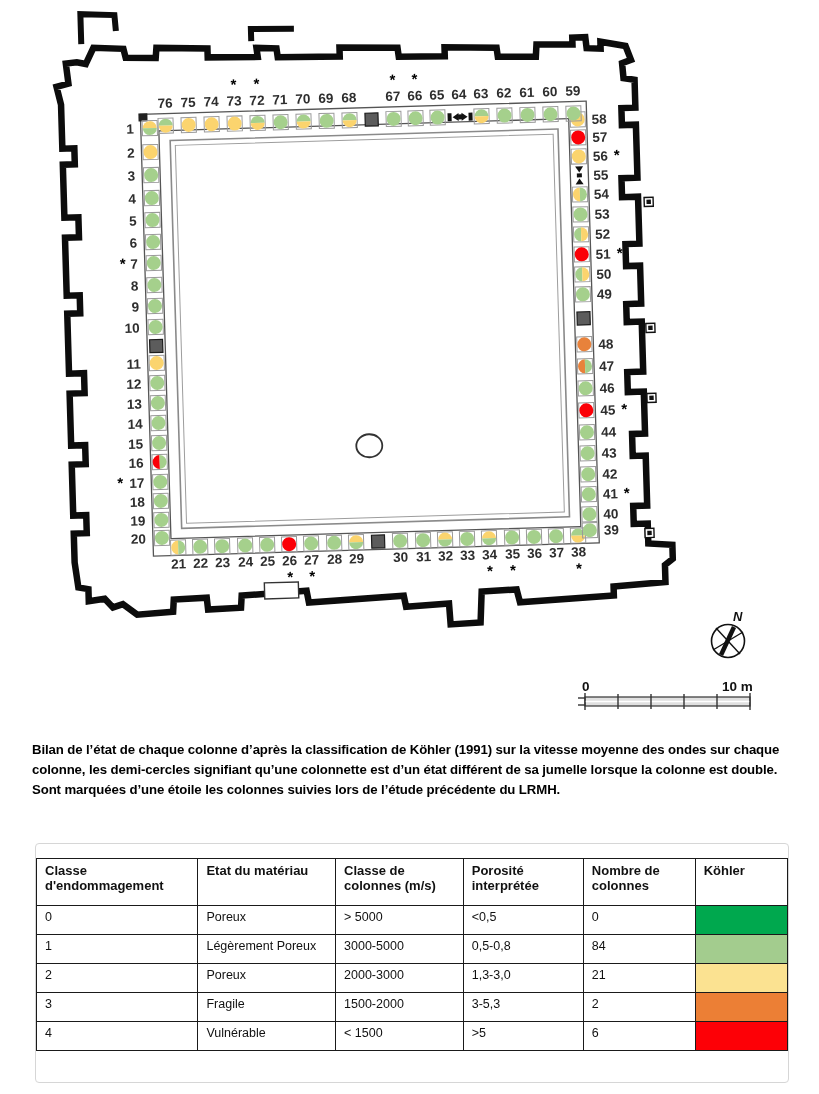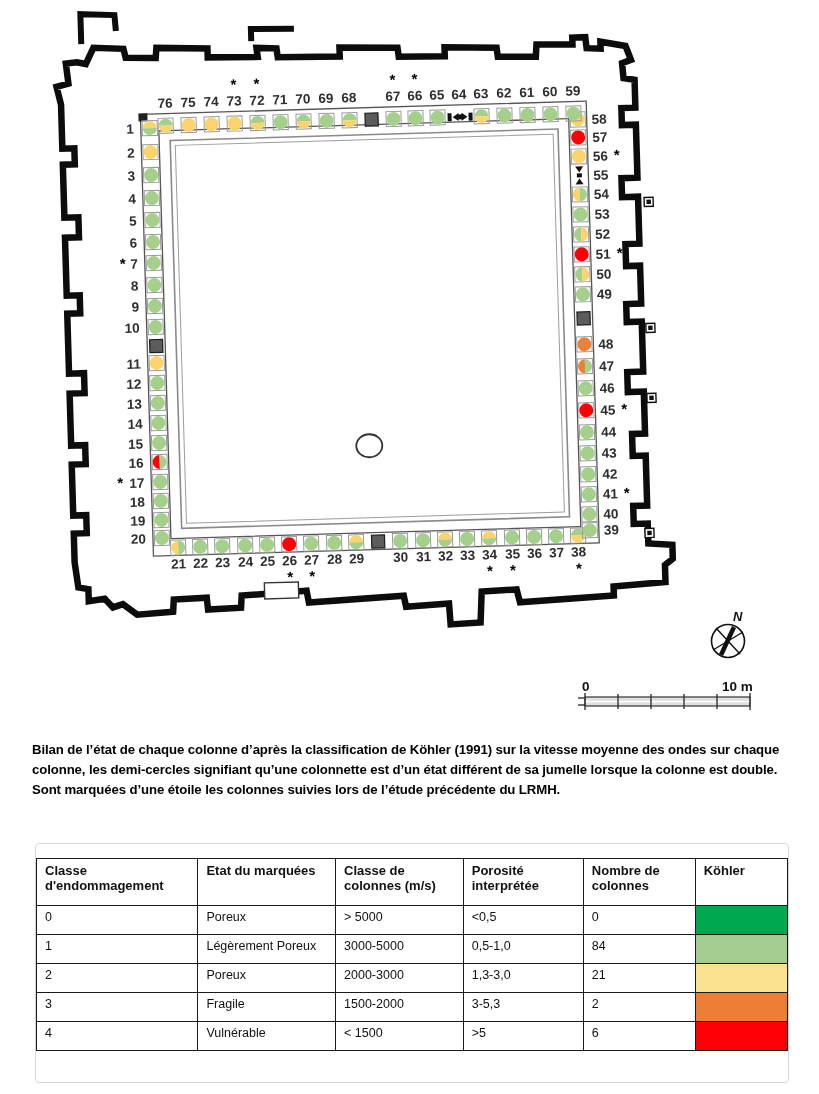--- a/index.html
+++ b/index.html
@@ -365,41 +365,41 @@
   </g>
 </svg>
 
 <p class="caption">Bilan de l’état de chaque colonne d’après la classification de Köhler (1991) sur la vitesse moyenne des ondes sur chaque colonne, les demi-cercles signifiant qu’une colonnette est d’un état différent de sa jumelle lorsque la colonne est double. Sont marquées d’une étoile les colonnes suivies lors de l’étude précédente du LRMH.</p>
 
 <div class="table-frame">
   <table class="classif">
     <thead>
       <tr>
         <th class="col-classe">Classe d'endommagement</th>
-        <th class="col-etat">Etat du marquées</th>
+        <th class="col-etat">Etat du matériau</th>
         <th class="col-vit">Classe de colonnes (m/s)</th>
         <th class="col-poro">Porosité interprétée</th>
         <th class="col-nb">Nombre de colonnes</th>
         <th class="col-leg">Köhler</th>
       </tr>
     </thead>
     <tbody id="table-body">
           <tr>
             <td>0</td>
             <td>Poreux</td>
             <td>&gt; 5000</td>
             <td>&lt;0,5</td>
             <td>0</td>
             <td class="legend-cell" style="background: rgb(0, 168, 78);"></td>
           </tr>
           <tr>
             <td>1</td>
             <td>Légèrement Poreux</td>
             <td>3000-5000</td>
-            <td>0,5-1,0</td>
+            <td>0,5-0,8</td>
             <td>84</td>
             <td class="legend-cell" style="background: rgb(163, 204, 142);"></td>
           </tr>
           <tr>
             <td>2</td>
             <td>Poreux</td>
             <td>2000-3000</td>
             <td>1,3-3,0</td>
             <td>21</td>
             <td class="legend-cell" style="background: rgb(251, 226, 145);"></td>

